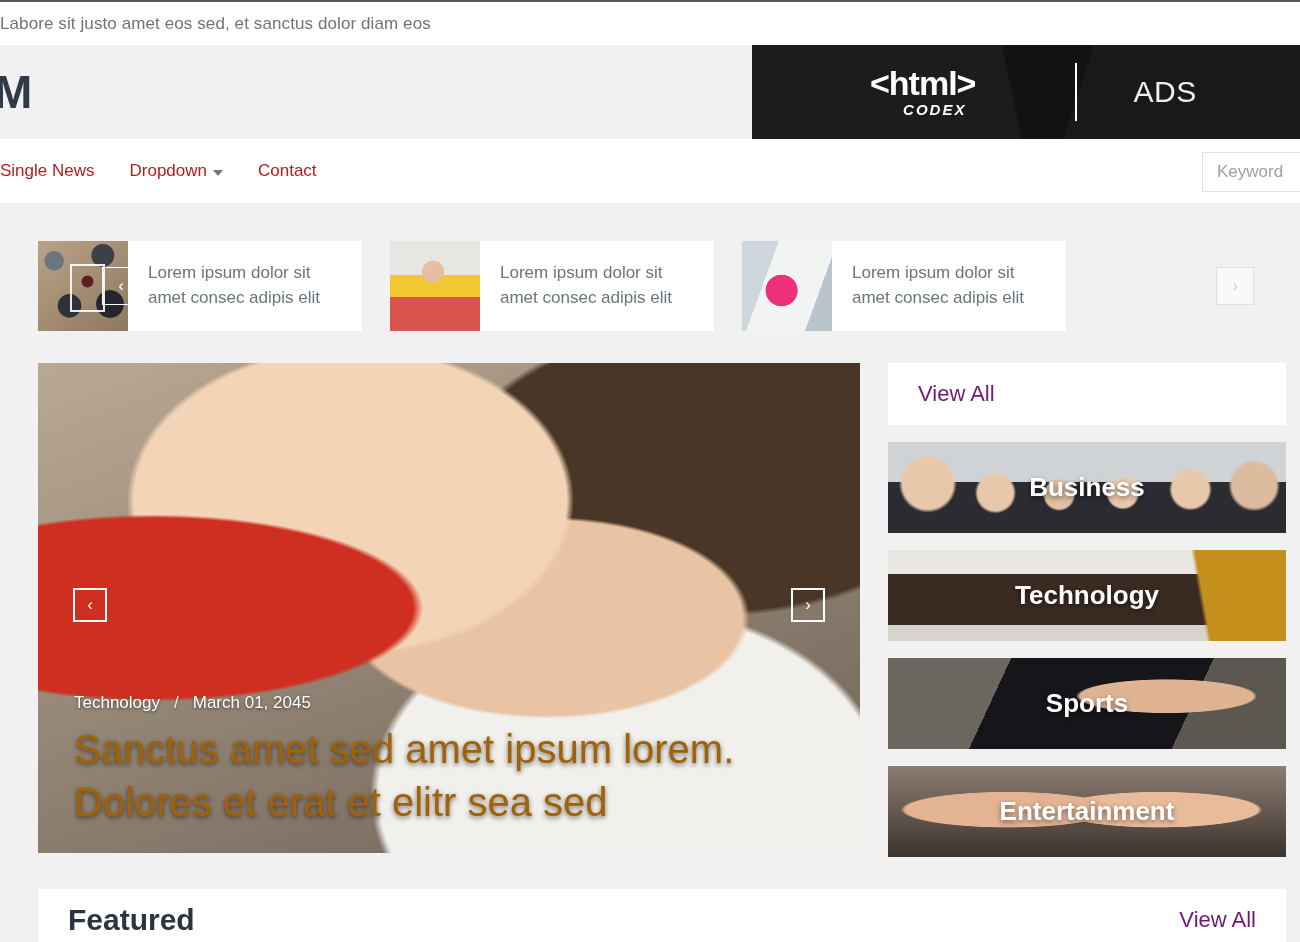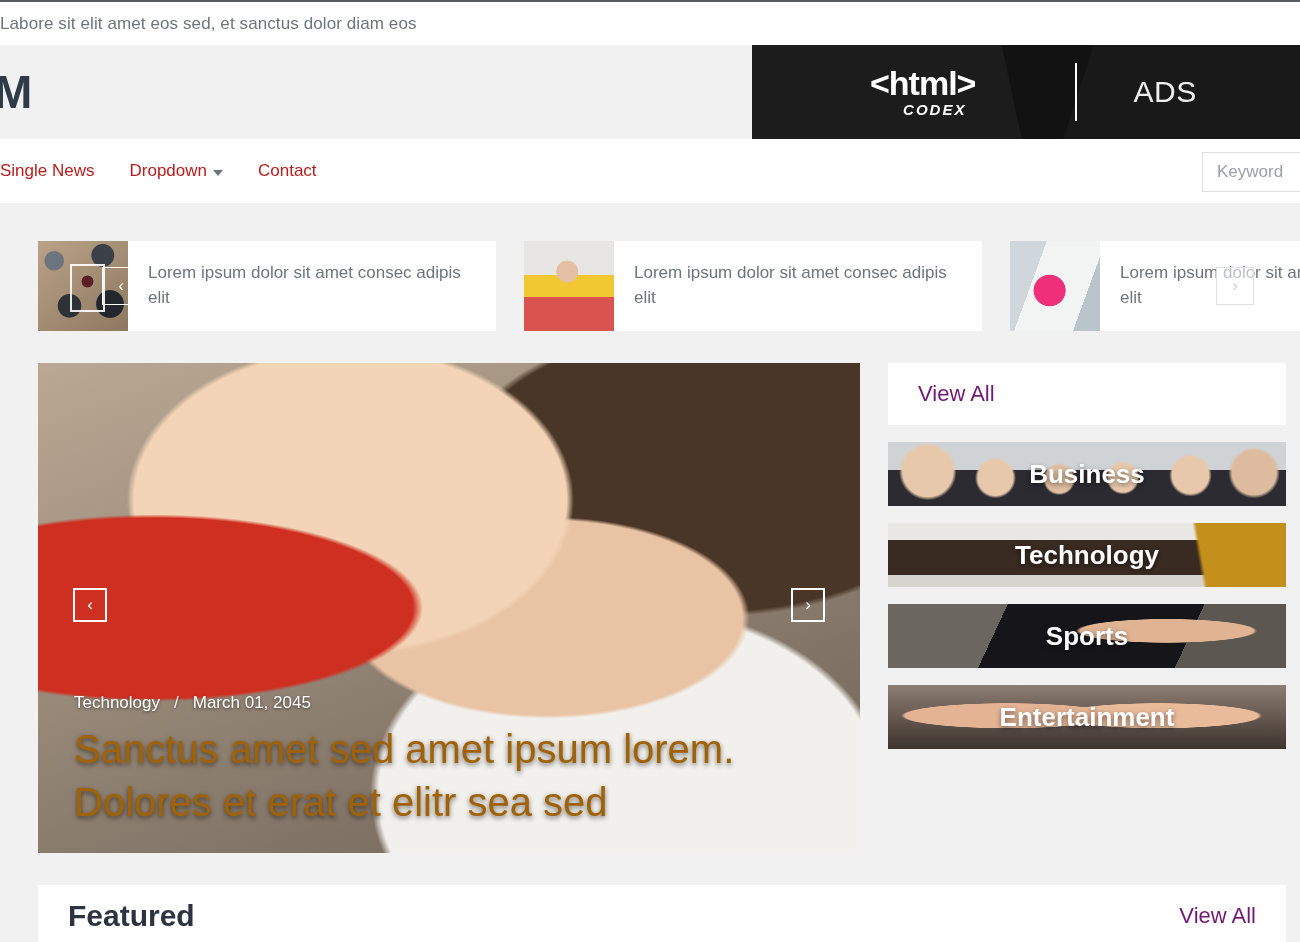--- a/index.html
+++ b/index.html
@@ -91,21 +91,21 @@
     font-family: "Liberation Sans", sans-serif; background: transparent;
   }
   .search-box input::placeholder { color: #9aa1a9; }
 
   
   .news-strip {
     margin-top: 38px; padding-left: 38px; padding-right: 0;
     display: flex; gap: 28px; position: relative;
   }
   .news-card {
-    width: 458px; height: 90px; background: #ffffff;
+    width: 324px; height: 90px; background: #ffffff;
     display: flex; align-items: stretch; flex: none;
   }
   .news-thumb { width: 90px; height: 90px; flex: none; position: relative; overflow: hidden; }
   .news-text {
     flex: 1; display: flex; align-items: center;
     padding: 0 20px; font-size: 17px; color: #6c757d; line-height: 1.45;
   }
   .strip-arrow {
     position: absolute; width: 38px; height: 38px;
     border: 1px solid #e0e0e0; background: rgba(255,255,255,.55);
@@ -151,21 +151,21 @@
   
   .sidebar { width: 398px; flex: none; }
   .section-head {
     background: #ffffff; height: 62px; padding: 0 30px;
     display: flex; align-items: center; justify-content: space-between;
   }
   .section-title { font-size: 30px; font-weight: 700; color: #2b3440; }
   .view-all { font-size: 22px; color: #701a75; cursor: pointer; }
   .cat-list { margin-top: 17px; display: flex; flex-direction: column; gap: 17px; }
   .cat-tile {
-    height: 64px; position: relative; overflow: hidden; cursor: pointer;
+    height: 91px; position: relative; overflow: hidden; cursor: pointer;
   }
   .cat-label {
     position: absolute; inset: 0; display: flex; align-items: center;
     justify-content: center; color: #ffffff; font-size: 26px; font-weight: 700;
     text-shadow: 0 2px 5px rgba(0,0,0,.5); z-index: 3;
   }
 
   
   .featured {
     margin-top: 32px; margin-left: 38px; width: 1248px;
@@ -233,21 +233,21 @@
       radial-gradient(ellipse at 70% 42%, #e0b492 0 22%, transparent 23%),
       linear-gradient(115deg, #6b6660 0 28%, #16161a 28% 74%, #5d5751 74%);
   }
 </style>
 </head>
 <body>
 
 <div class="page">
 
   <div class="topbar">
-    <div class="topbar-text">Labore sit elit amet eos sed, et sanctus dolor diam eos</div>
+    <div class="topbar-text">Labore sit justo amet eos sed, et sanctus dolor diam eos</div>
   </div>
 
   <div class="header">
     <div class="logo">M</div>
     <div class="ad">
       <div class="ad-logo">
         <div class="tag">&lt;html&gt;</div>
         <div class="codex">CODEX</div>
       </div>
       <div class="ad-divider"></div>

